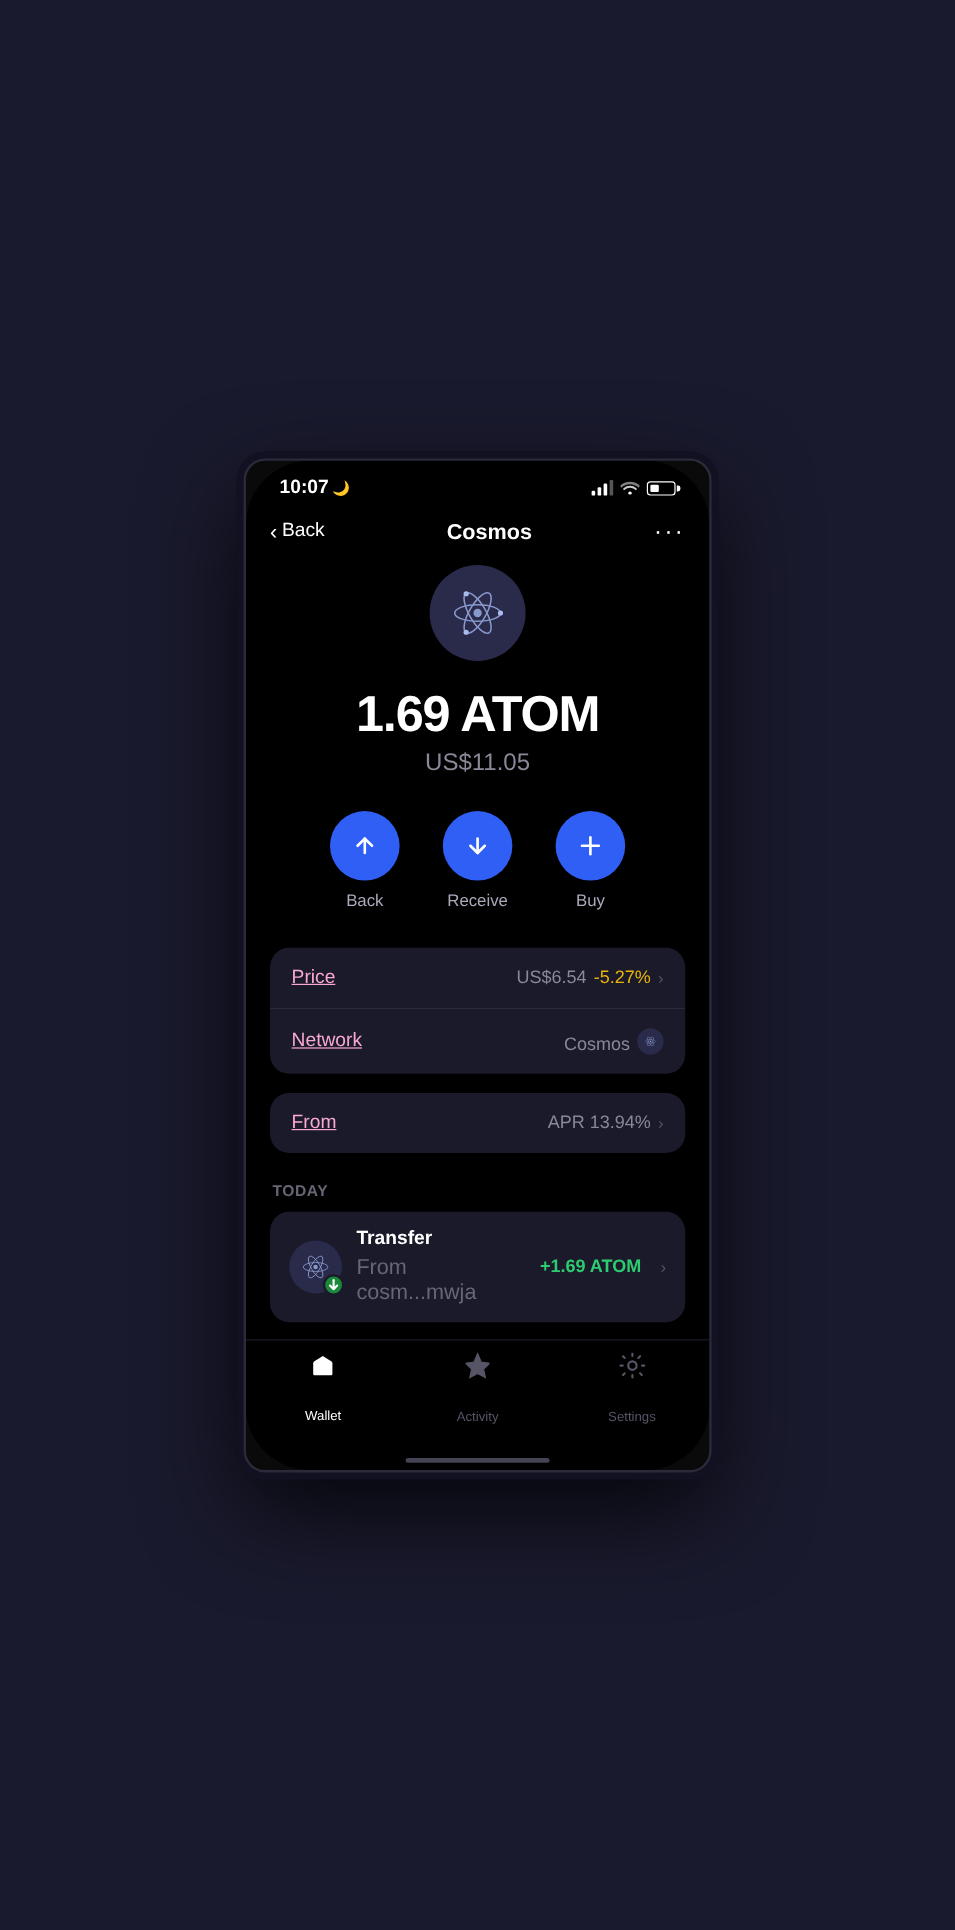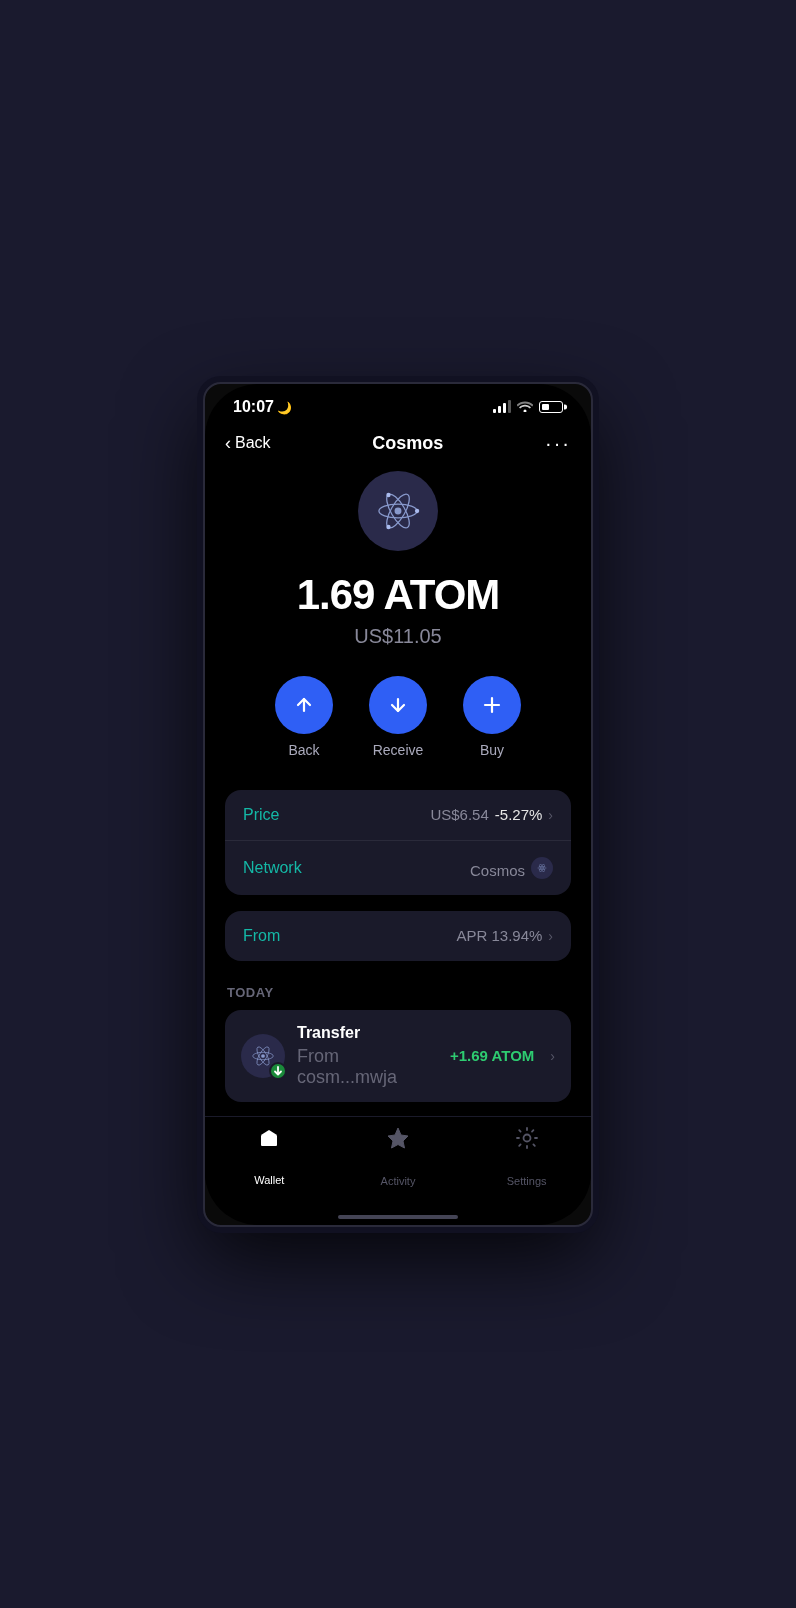--- a/index.html
+++ b/index.html
@@ -199,34 +199,35 @@
       display: flex;
       justify-content: space-between;
       align-items: center;
       padding: 16px 18px;
       cursor: pointer;
     }
     .info-row:not(:last-child) {
       border-bottom: 1px solid #2a2a3a;
     }
     .info-row-label {
-      color: #14b8a6;
+      color: #f9a8d4;
       font-size: 16px;
+      text-decoration: underline;
     }
     .info-row-right {
       display: flex;
       align-items: flex-end;
       gap: 6px;
     }
     .info-row-value {
       color: #888899;
       font-size: 15px;
     }
     .price-change-neg {
-      color: #e5e5e5;
+      color: #eab308;
       font-size: 15px;
     }
     .network-icon {
       width: 22px;
       height: 22px;
       border-radius: 50%;
       background: #2a2a4a;
       display: flex;
       align-items: center;
       justify-content: center;

